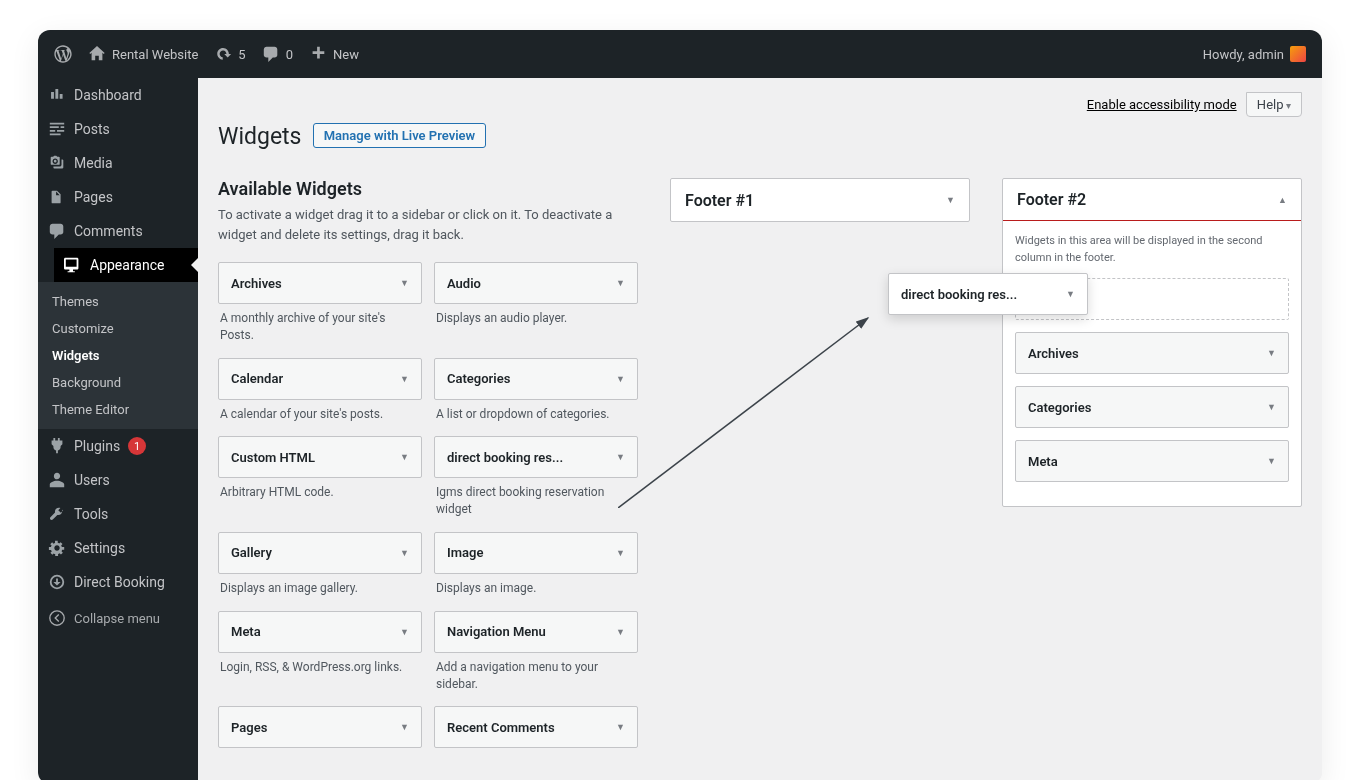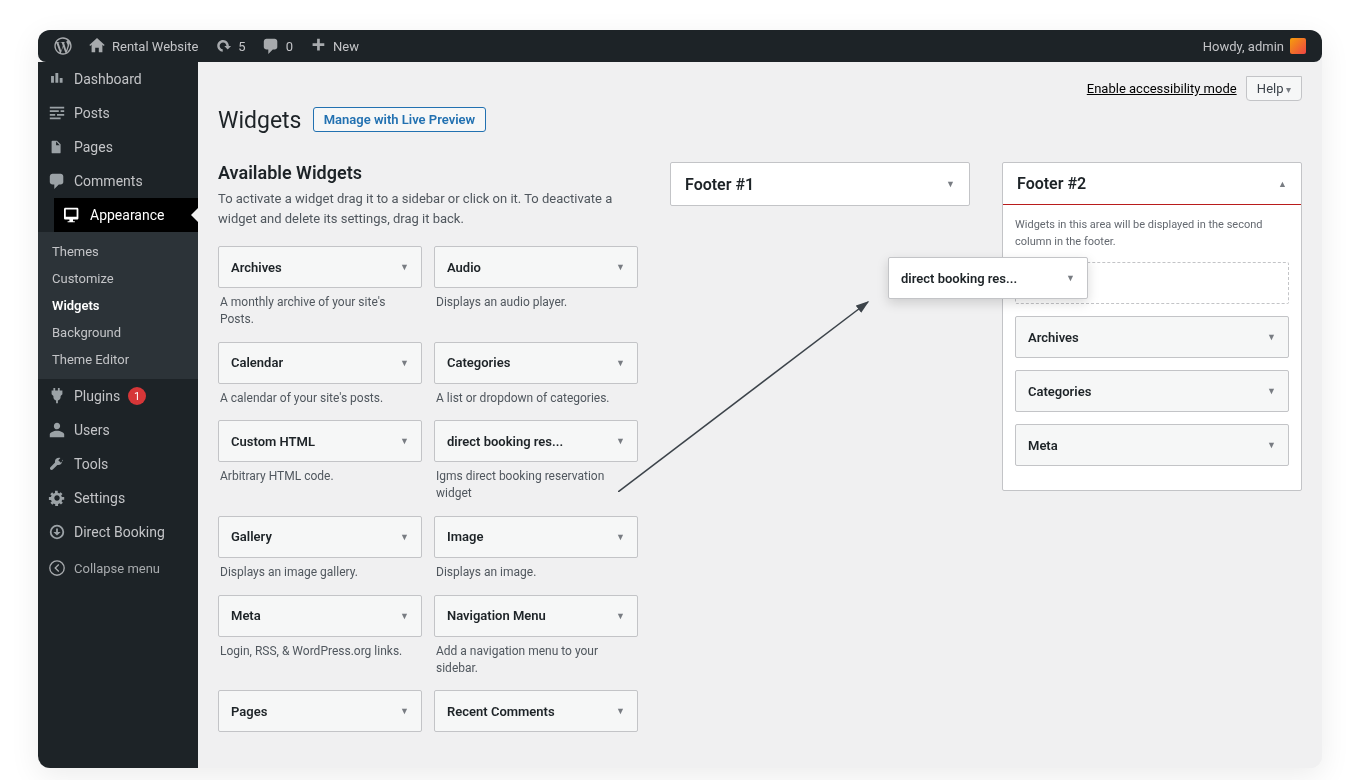--- a/index.html
+++ b/index.html
@@ -13,28 +13,27 @@
   padding: 30px 0;
 }
 .app-shell {
   width: 1284px;
   border-radius: 12px;
   overflow: hidden;
   box-shadow: 0 8px 30px rgba(0,0,0,0.08);
   background: #f0f0f1;
 }
 .adminbar {
-  height: 32px;
+  height: 48px;
   background: #1d2327;
   color: #c3c4c7;
   display: flex;
   align-items: center;
   padding: 12px 8px;
   font-size: 13px;
-  border-radius: 8px;
 }
 .adminbar-left { display: flex; align-items: center; gap: 0; }
 .adminbar-item {
   display: flex;
   align-items: center;
   gap: 6px;
   padding: 0 8px;
   height: 32px;
   color: #c3c4c7;
   cursor: pointer;
@@ -287,20 +286,26 @@
             <path d="M3.8 6.6h2.4c.2 0 .4.2.4.4v6.8c0 .2-.2.4-.4.4H3.8c-.2 0-.4-.2-.4-.4V7c0-.2.2-.4.4-.4zm4.8-3.2h2.4c.2 0 .4.2.4.4v10c0 .2-.2.4-.4.4H8.6c-.2 0-.4-.2-.4-.4v-10c0-.2.2-.4.4-.4zm4.8 5.6h2.4c.2 0 .4.2.4.4v4.4c0 .2-.2.4-.4.4h-2.4c-.2 0-.4-.2-.4-.4V9.4c0-.2.2-.4.4-.4z"></path>
             <path d="M10 .4A9.6 9.6 0 1 0 19.6 10 9.6 9.6 0 0 0 10 .4zm0 17.3A7.7 7.7 0 1 1 17.7 10 7.7 7.7 0 0 1 10 17.7z" fill="none"></path>
           </svg>
         <span>Dashboard</span>
       </div>
       <div class="menu-item">
         <svg viewBox="0 0 20 20">
             <path d="M18 3v2H2V3h16zm-6 4v2H2V7h10zm6 0v2h-4V7h4zM8 11v2H2v-2h6zm10 0v2h-8v-2h8zm-4 4v2H2v-2h12z"></path>
           </svg>
         <span>Posts</span>
+      </div>
+      <div class="menu-item">
+        <svg viewBox="0 0 20 20">
+            <path d="M13 11V4c0-.55-.45-1-1-1h-1.67l-.6-.6C9.4 2.07 8.9 2 8.47 2H7.53c-.43 0-.93.07-1.26.4l-.6.6H4c-.55 0-1 .45-1 1v7c0 .55.45 1 1 1h8c.55 0 1-.45 1-1zM8 5c1.66 0 3 1.34 3 3s-1.34 3-3 3-3-1.34-3-3 1.34-3 3-3zm0 1.5A1.5 1.5 0 1 0 8 9.5 1.5 1.5 0 1 0 8 6.5zM16 6h-1v6c0 1.1-.9 2-2 2H6v1c0 .55.45 1 1 1h9c.55 0 1-.45 1-1V7c0-.55-.45-1-1-1z"></path>
+          </svg>
+        <span>Media</span>
       </div>
       <div class="menu-item">
         <svg viewBox="0 0 20 20">
             <path d="M5 3h5l4 4v9c0 .55-.45 1-1 1H5c-.55 0-1-.45-1-1V4c0-.55.45-1 1-1zm4 1v4h4l-4-4z"></path>
           </svg>
         <span>Pages</span>
       </div>
       <div class="menu-item">
         <svg viewBox="0 0 20 20">
             <path d="M5 2h9q1.2 0 2.1.9T17 5v6q0 1.2-.9 2.1T14 14h-2l-5 5v-5H5q-1.2 0-2.1-.9T2 11V5q0-1.2.9-2.1T5 2z"></path>

